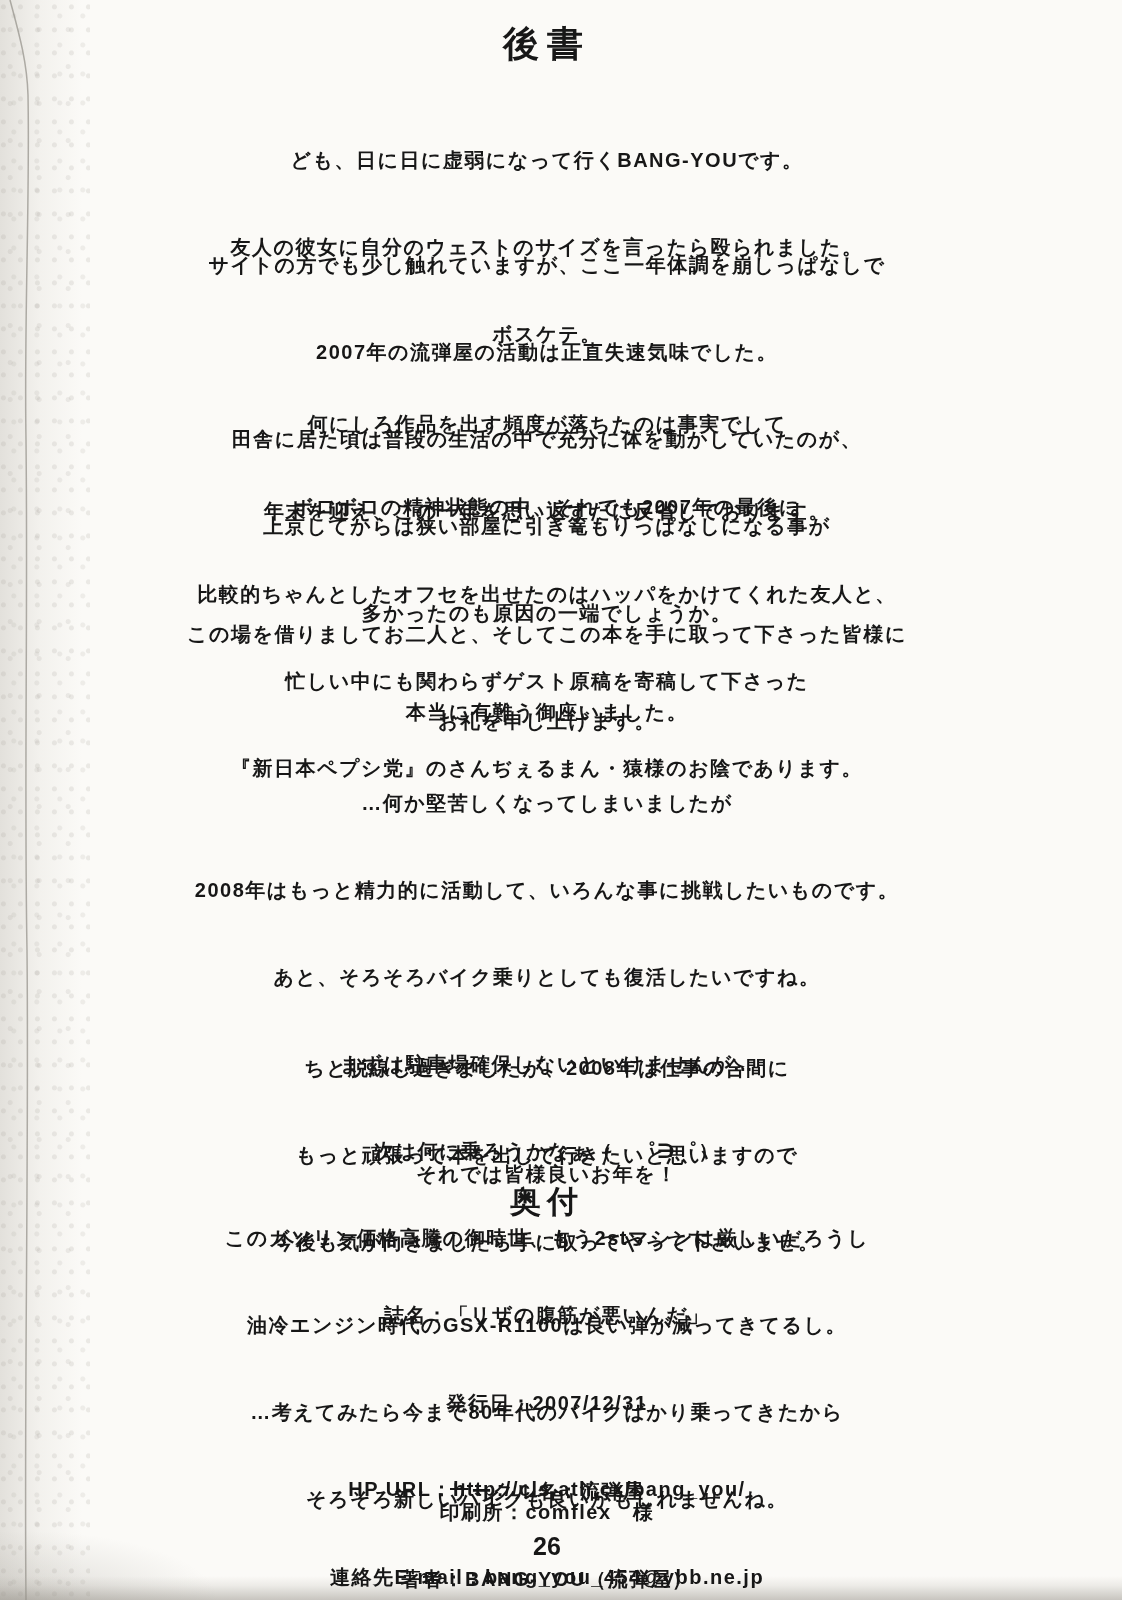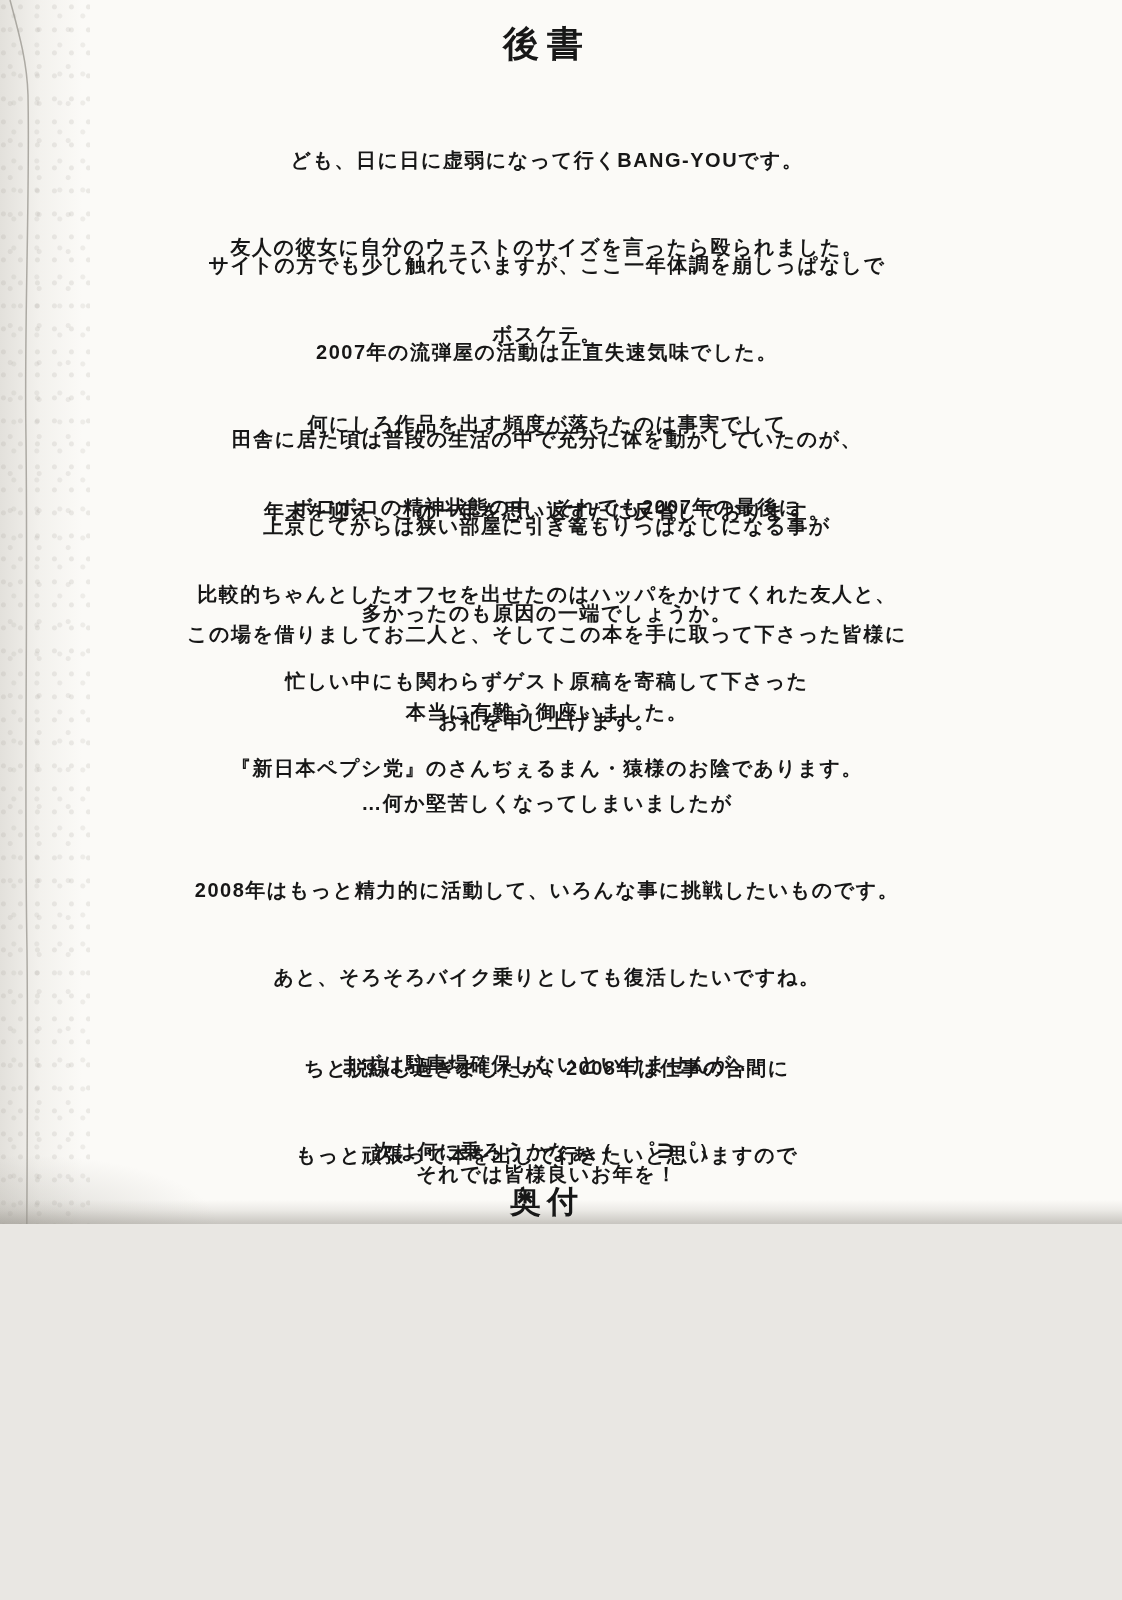--- a/index.html
+++ b/index.html
@@ -1,18 +1,18 @@
 <!DOCTYPE html>
 <html><head>
 <meta charset="utf-8">
 <style>
   html,body { margin:0; padding:0; background:#e9e7e3; }
   .page {
     position:relative;
-    width:1122px; height:1224px;
+    width:1122px; height:1600px;
     margin:0 auto;
     background:#fbfaf7;
     overflow:hidden;
     color:#171717;
     font-family:"Liberation Sans","DejaVu Sans",sans-serif;
     font-weight:bold;
   }
   
   .edge-left {
     position:absolute; left:0; top:0; bottom:0; width:90px;

